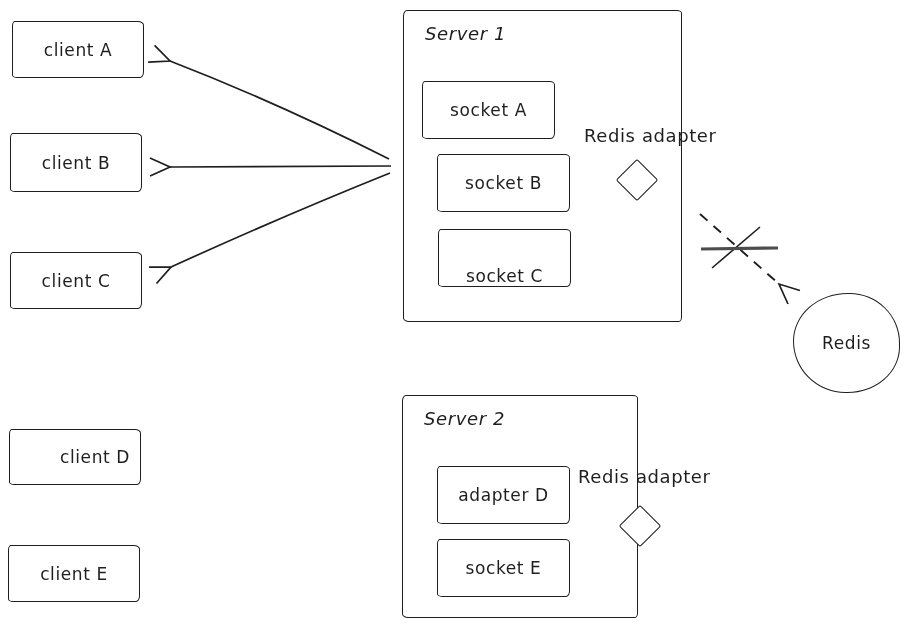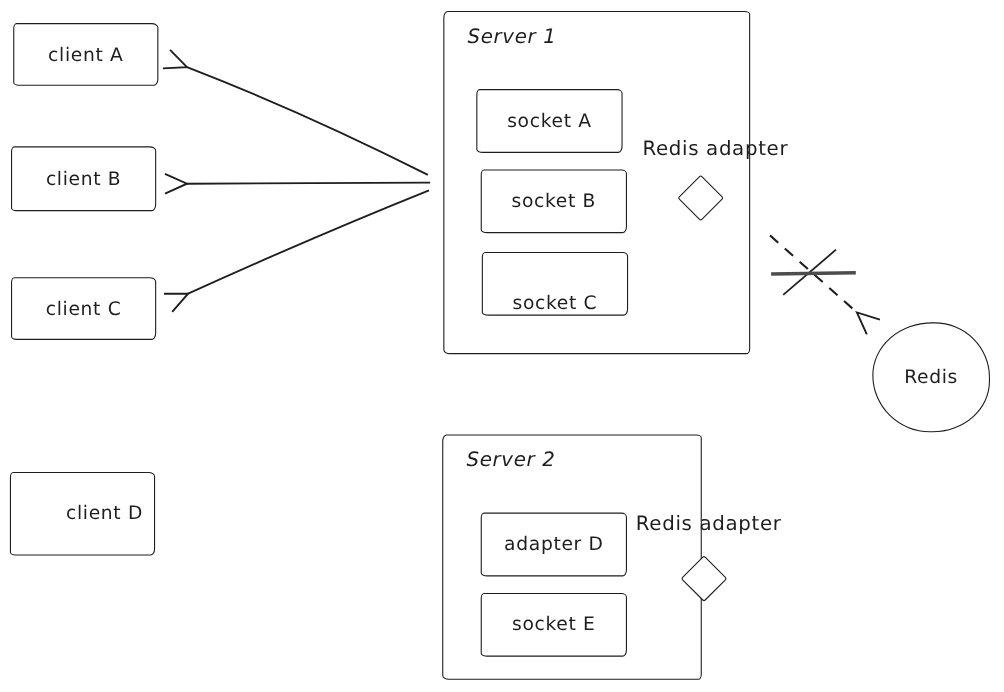--- a/index.html
+++ b/index.html
@@ -28,21 +28,21 @@
   }
   .box-label {
     font-size: 17px;
     letter-spacing: 0.6px;
     white-space: nowrap;
   }
   .client { width: 132px; height: 57px; }
   #client-a { left: 12px; top: 21px; }
   #client-b { left: 10px; top: 133px; height: 59px; }
   #client-c { left: 10px; top: 252px; text-align: right; }
-  #client-d { left: 9px;  top: 429px; height: 76px; padding-left: 40px; }
+  #client-d { left: 9px;  top: 429px; height: 56px; padding-left: 40px; }
   #client-e { left: 8px;  top: 545px; }
 
   .server {
     position: absolute;
     border: 1.7px solid #1e1e1e;
     background: transparent;
     box-sizing: border-box;
     border-radius: 4px 5px 3px 6px / 6px 3px 5px 4px;
   }
   #server-1 { left: 403px; top: 10px;  width: 279px; height: 312px; }
@@ -61,21 +61,21 @@
     width: 133px;
     height: 58px;
     border: 1.7px solid #1e1e1e;
     background: #ffffff;
     display: flex;
     align-items: center;
     justify-content: center;
     box-sizing: border-box;
     border-radius: 3px 5px 4px 6px / 5px 4px 6px 3px;
   }
-  #socket-a { left: 29px; top: 70px; }
+  #socket-a { left: 18px; top: 70px; }
   #socket-b { left: 33px; top: 143px; }
   #socket-c { left: 34px; top: 218px; align-items: flex-end; }
   #socket-d { left: 34px; top: 70px; }
   #socket-e { left: 34px; top: 143px; }
 
   .adapter-label {
     position: absolute;
     font-size: 18px;
     letter-spacing: 0.6px;
     white-space: nowrap;
@@ -130,20 +130,23 @@
     <span class="box-label">client A</span>
   </div>
   <div class="box client" id="client-b">
     <span class="box-label">client B</span>
   </div>
   <div class="box client" id="client-c">
     <span class="box-label">client C</span>
   </div>
   <div class="box client" id="client-d">
     <span class="box-label">client D</span>
+  </div>
+  <div class="box client" id="client-e">
+    <span class="box-label">client E</span>
   </div>
 
   <div class="server" id="server-1">
     <span class="server-label">Server 1</span>
     <div class="socket" id="socket-a">
       <span class="box-label">socket A</span>
     </div>
     <div class="socket" id="socket-b">
       <span class="box-label">socket B</span>
     </div>

